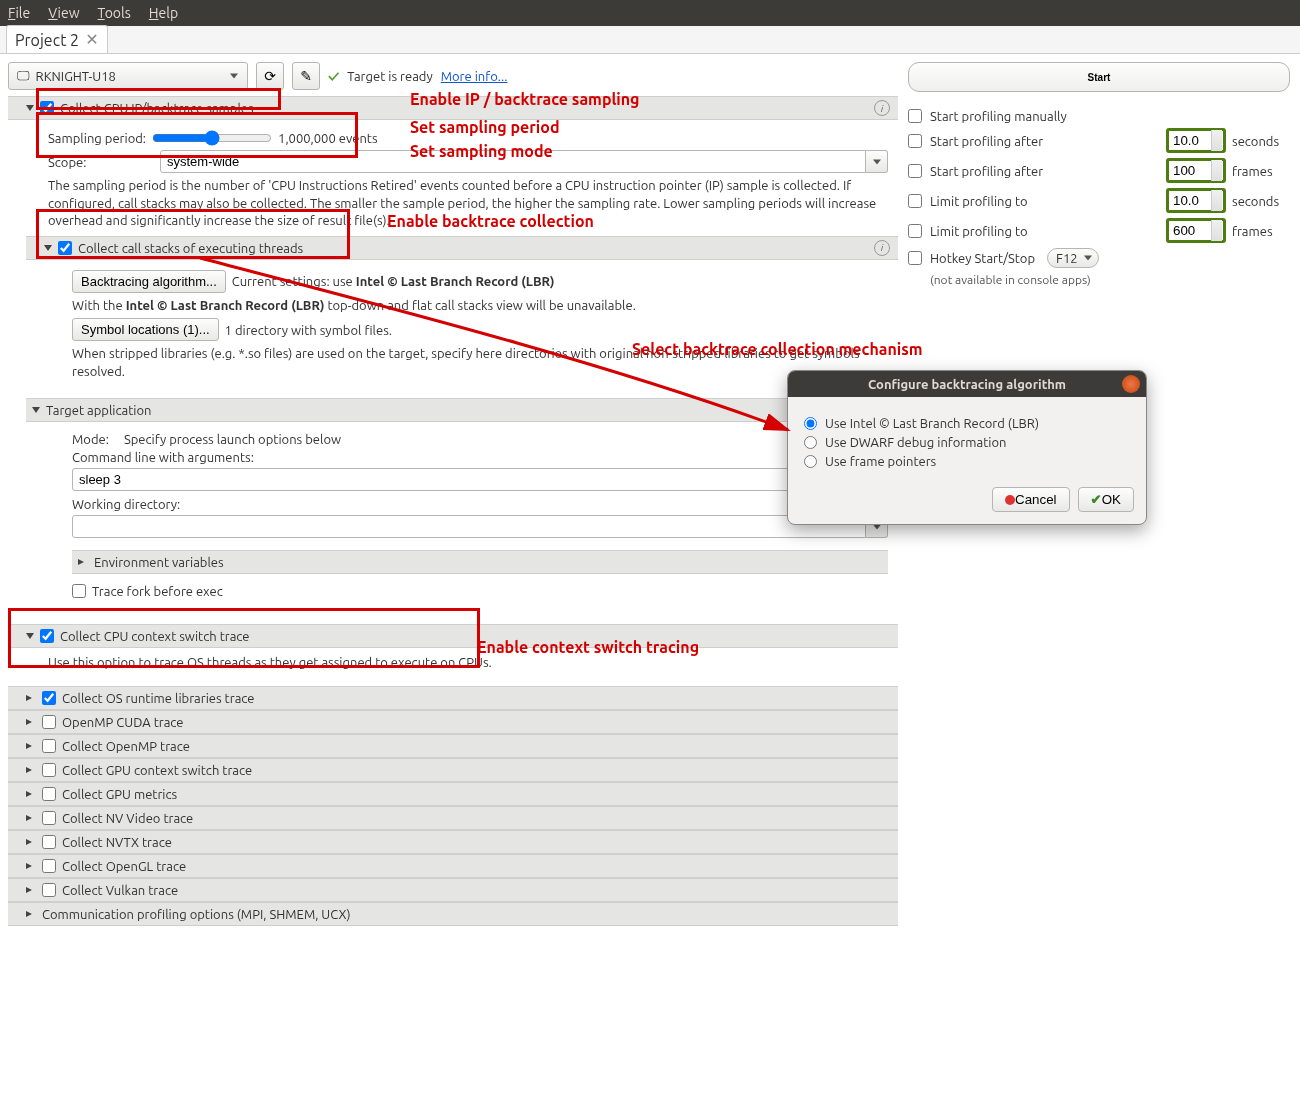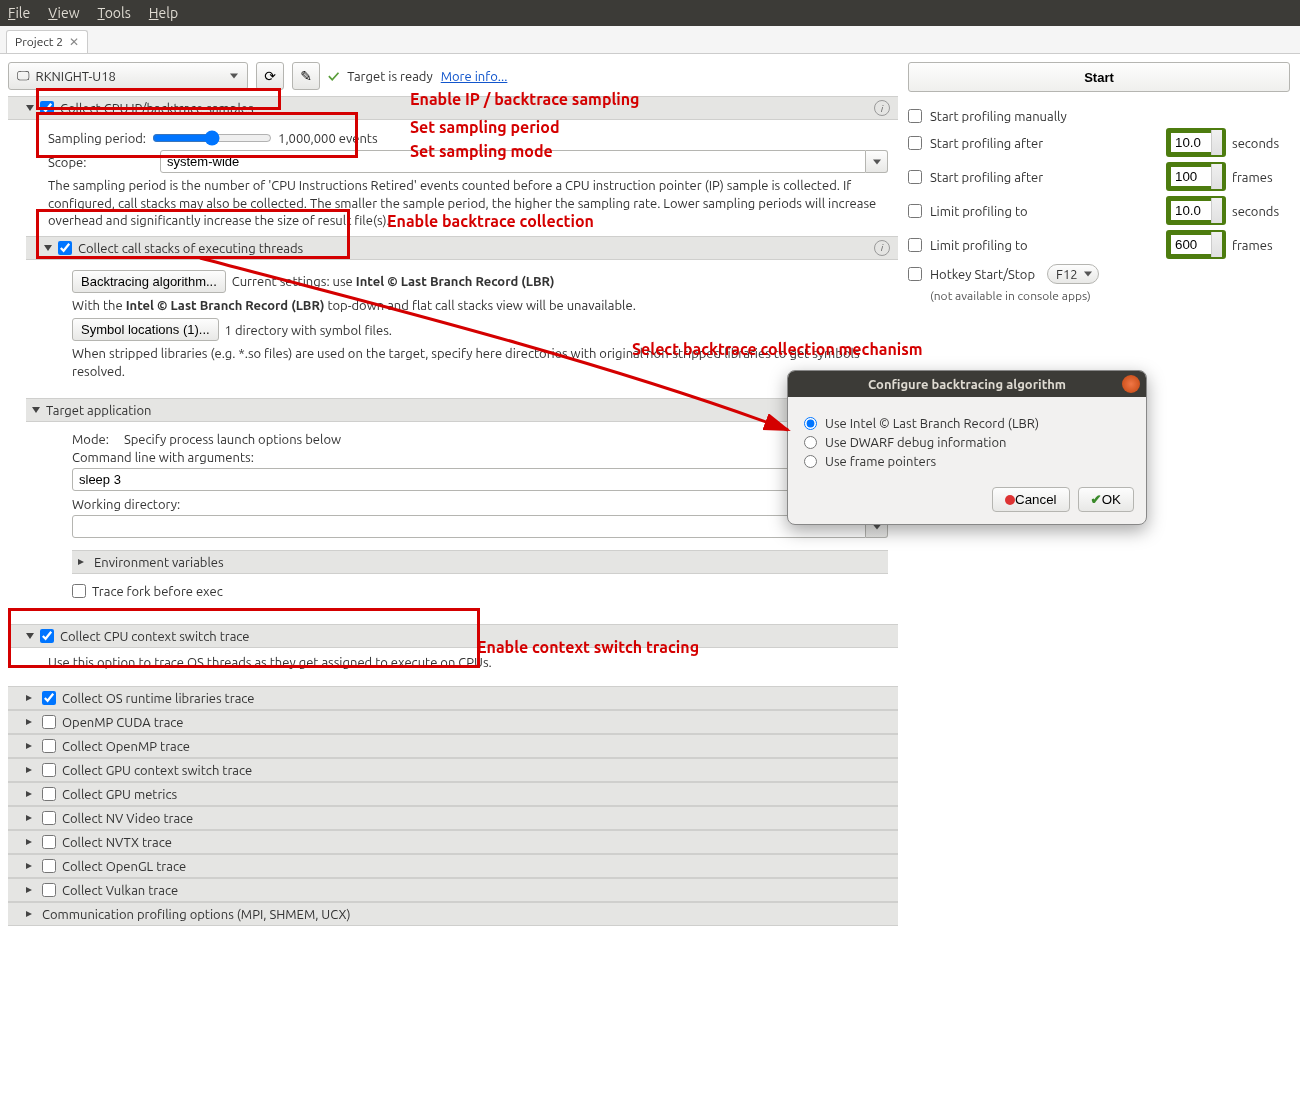--- a/index.html
+++ b/index.html
@@ -4,21 +4,21 @@
 <style>
 * { box-sizing: border-box; margin: 0; padding: 0; }
 html, body { width: 1300px; height: 1113px; font-family: "Ubuntu", "Segoe UI", sans-serif; font-size: 13px; color: #333; background: #fff; overflow: hidden; }
 body { position: relative; }
 
 .menubar { background: #3c3b37; color: #dfdbd2; height: 26px; display: flex; align-items: center; padding: 0 8px; font-size: 14px; }
 .menubar span { margin-right: 18px; cursor: default; }
 .menubar span u { text-decoration: underline; }
 
 .tabbar { height: 28px; background: #f5f5f5; border-bottom: 1px solid #ccc; display: flex; align-items: flex-end; padding-left: 6px; }
-.tab { background: #fff; border: 1px solid #ccc; border-bottom: none; border-top-left-radius: 3px; border-top-right-radius: 3px; padding: 4px 8px; font-size: 12px; display: flex; align-items: flex-start; gap: 6px; }
+.tab { background: #fff; border: 1px solid #ccc; border-bottom: none; border-top-left-radius: 3px; border-top-right-radius: 3px; padding: 4px 8px; font-size: 16px; display: flex; align-items: flex-end; gap: 6px; }
 .tab .close { color: #888; }
 
 .content { display: flex; height: calc(100% - 54px); }
 .left-pane { flex: 1; padding: 8px 0 8px 8px; overflow-y: auto; }
 .right-pane { width: 402px; padding: 8px 10px; }
 
 .toprow { display: flex; align-items: center; gap: 8px; margin-bottom: 6px; }
 .combo { border: 1px solid #b5b5b1; border-radius: 3px; background: linear-gradient(#fdfdfd,#e8e8e6); height: 28px; display: flex; align-items: center; padding: 0 26px 0 8px; position: relative; font-size: 13px; min-width: 240px; }
 .combo::after { content: ""; position: absolute; right: 9px; top: 50%; transform: translateY(-50%); border-left: 4px solid transparent; border-right: 4px solid transparent; border-top: 5px solid #555; }
 .icon-btn { width: 28px; height: 28px; border: 1px solid #b5b5b1; border-radius: 3px; background: linear-gradient(#fdfdfd,#e8e8e6); display: flex; align-items: center; justify-content: center; font-size: 14px; }
@@ -43,25 +43,25 @@
 .drop-row { display: flex; }
 .drop-row .textbox { flex: 1; border-top-right-radius: 0; border-bottom-right-radius: 0; }
 .drop-row .caret-btn { width: 22px; border: 1px solid #b5b5b1; border-left: none; background: linear-gradient(#fdfdfd,#e8e8e6); border-top-right-radius: 3px; border-bottom-right-radius: 3px; position: relative; }
 .drop-row .caret-btn::after { content: ""; position: absolute; left: 50%; top: 50%; transform: translate(-50%,-50%); border-left: 4px solid transparent; border-right: 4px solid transparent; border-top: 5px solid #555; }
 
 .note { color: #333; font-size: 13px; line-height: 1.35; }
 
 .annot { position: absolute; color: #d40000; font-weight: bold; font-size: 16px; pointer-events: none; }
 .redbox { position: absolute; border: 3px solid #d40000; pointer-events: none; }
 
-.right-pane .start-btn { width: 100%; height: 30px; border: 1px solid #b5b5b1; border-radius: 3px; background: linear-gradient(#fdfdfd,#efefed); font-weight: bold; margin-bottom: 12px; font-size: 13px; }
+.right-pane .start-btn { width: 100%; height: 30px; border: 1px solid #b5b5b1; border-radius: 11px; background: linear-gradient(#fdfdfd,#efefed); font-weight: bold; margin-bottom: 12px; font-size: 10px; }
 .rp-row { display: flex; align-items: center; margin: 5px 0; gap: 8px; }
 .rp-row label { flex: 1; }
 .spin-group { display:flex; align-items:center; gap:6px; }
-.spin { width: 60px; border: 5px solid #4d7c0f; border-radius: 3px; padding: 2px 4px; background:#fff; }
+.spin { width: 60px; border: 3px solid #4d7c0f; border-radius: 3px; padding: 2px 4px; background:#fff; }
 .spinwrap { position: relative; display: inline-block; }
 .spinwrap::after { content: ""; position: absolute; right: 4px; top: 2px; bottom: 2px; width: 10px; background: linear-gradient(#f0f0f0,#e0e0e0); border-left:1px solid #ccc; }
 .rp-unit { width: 58px; }
 .hotkey-sel { border: 1px solid #b5b5b1; border-radius: 10px; background: linear-gradient(#fdfdfd,#e8e8e6); padding: 2px 20px 2px 8px; position: relative; }
 .hotkey-sel::after { content:""; position:absolute; right:6px; top:50%; transform:translateY(-50%); border-left:4px solid transparent; border-right:4px solid transparent; border-top:5px solid #555; }
 .rp-note { color:#555; font-size:12px; margin-left:22px; margin-top:2px; }
 
 
 .dialog { position: absolute; width: 360px; background: #f2f1f0; border: 1px solid #888; border-radius: 8px; box-shadow: 0 6px 18px rgba(0,0,0,0.35); overflow: hidden; }
 .dialog-title { background: #3c3b37; color: #dfdbd2; padding: 6px 10px; font-size: 13px; font-weight: bold; text-align: center; position: relative; }

